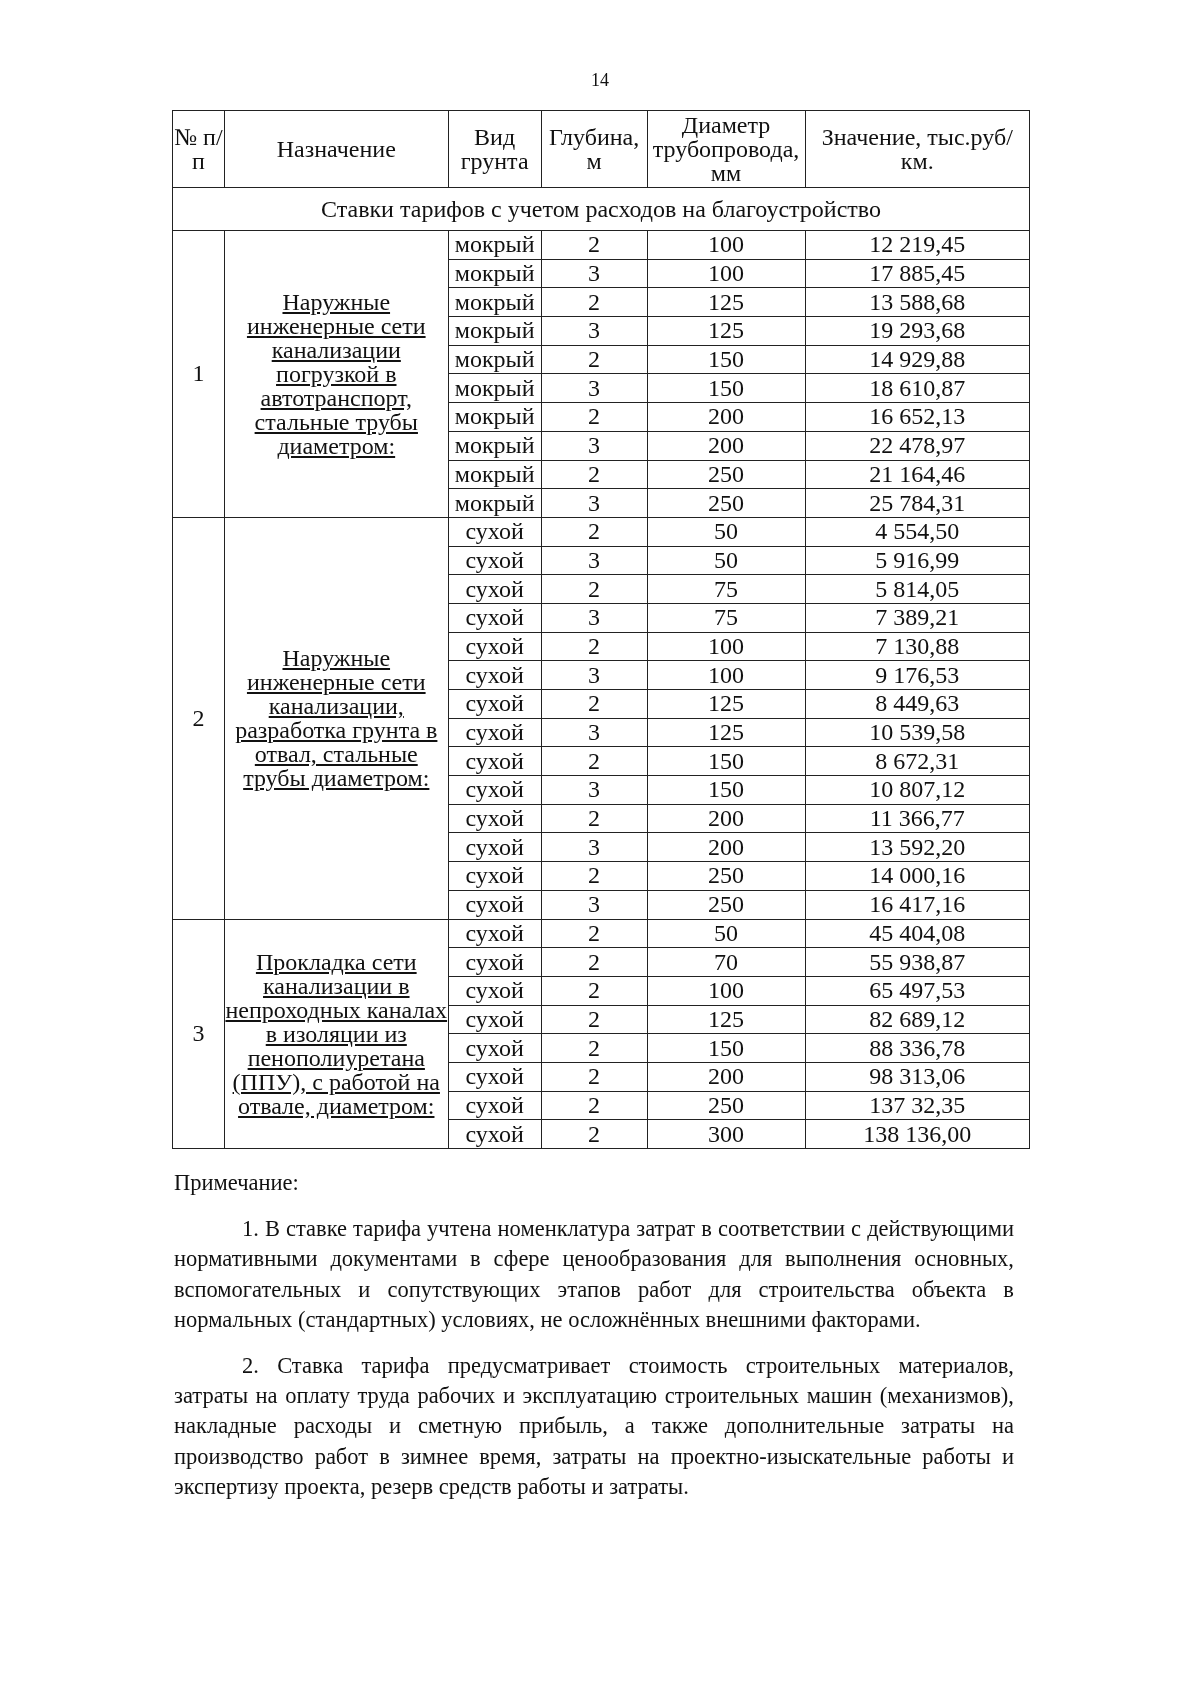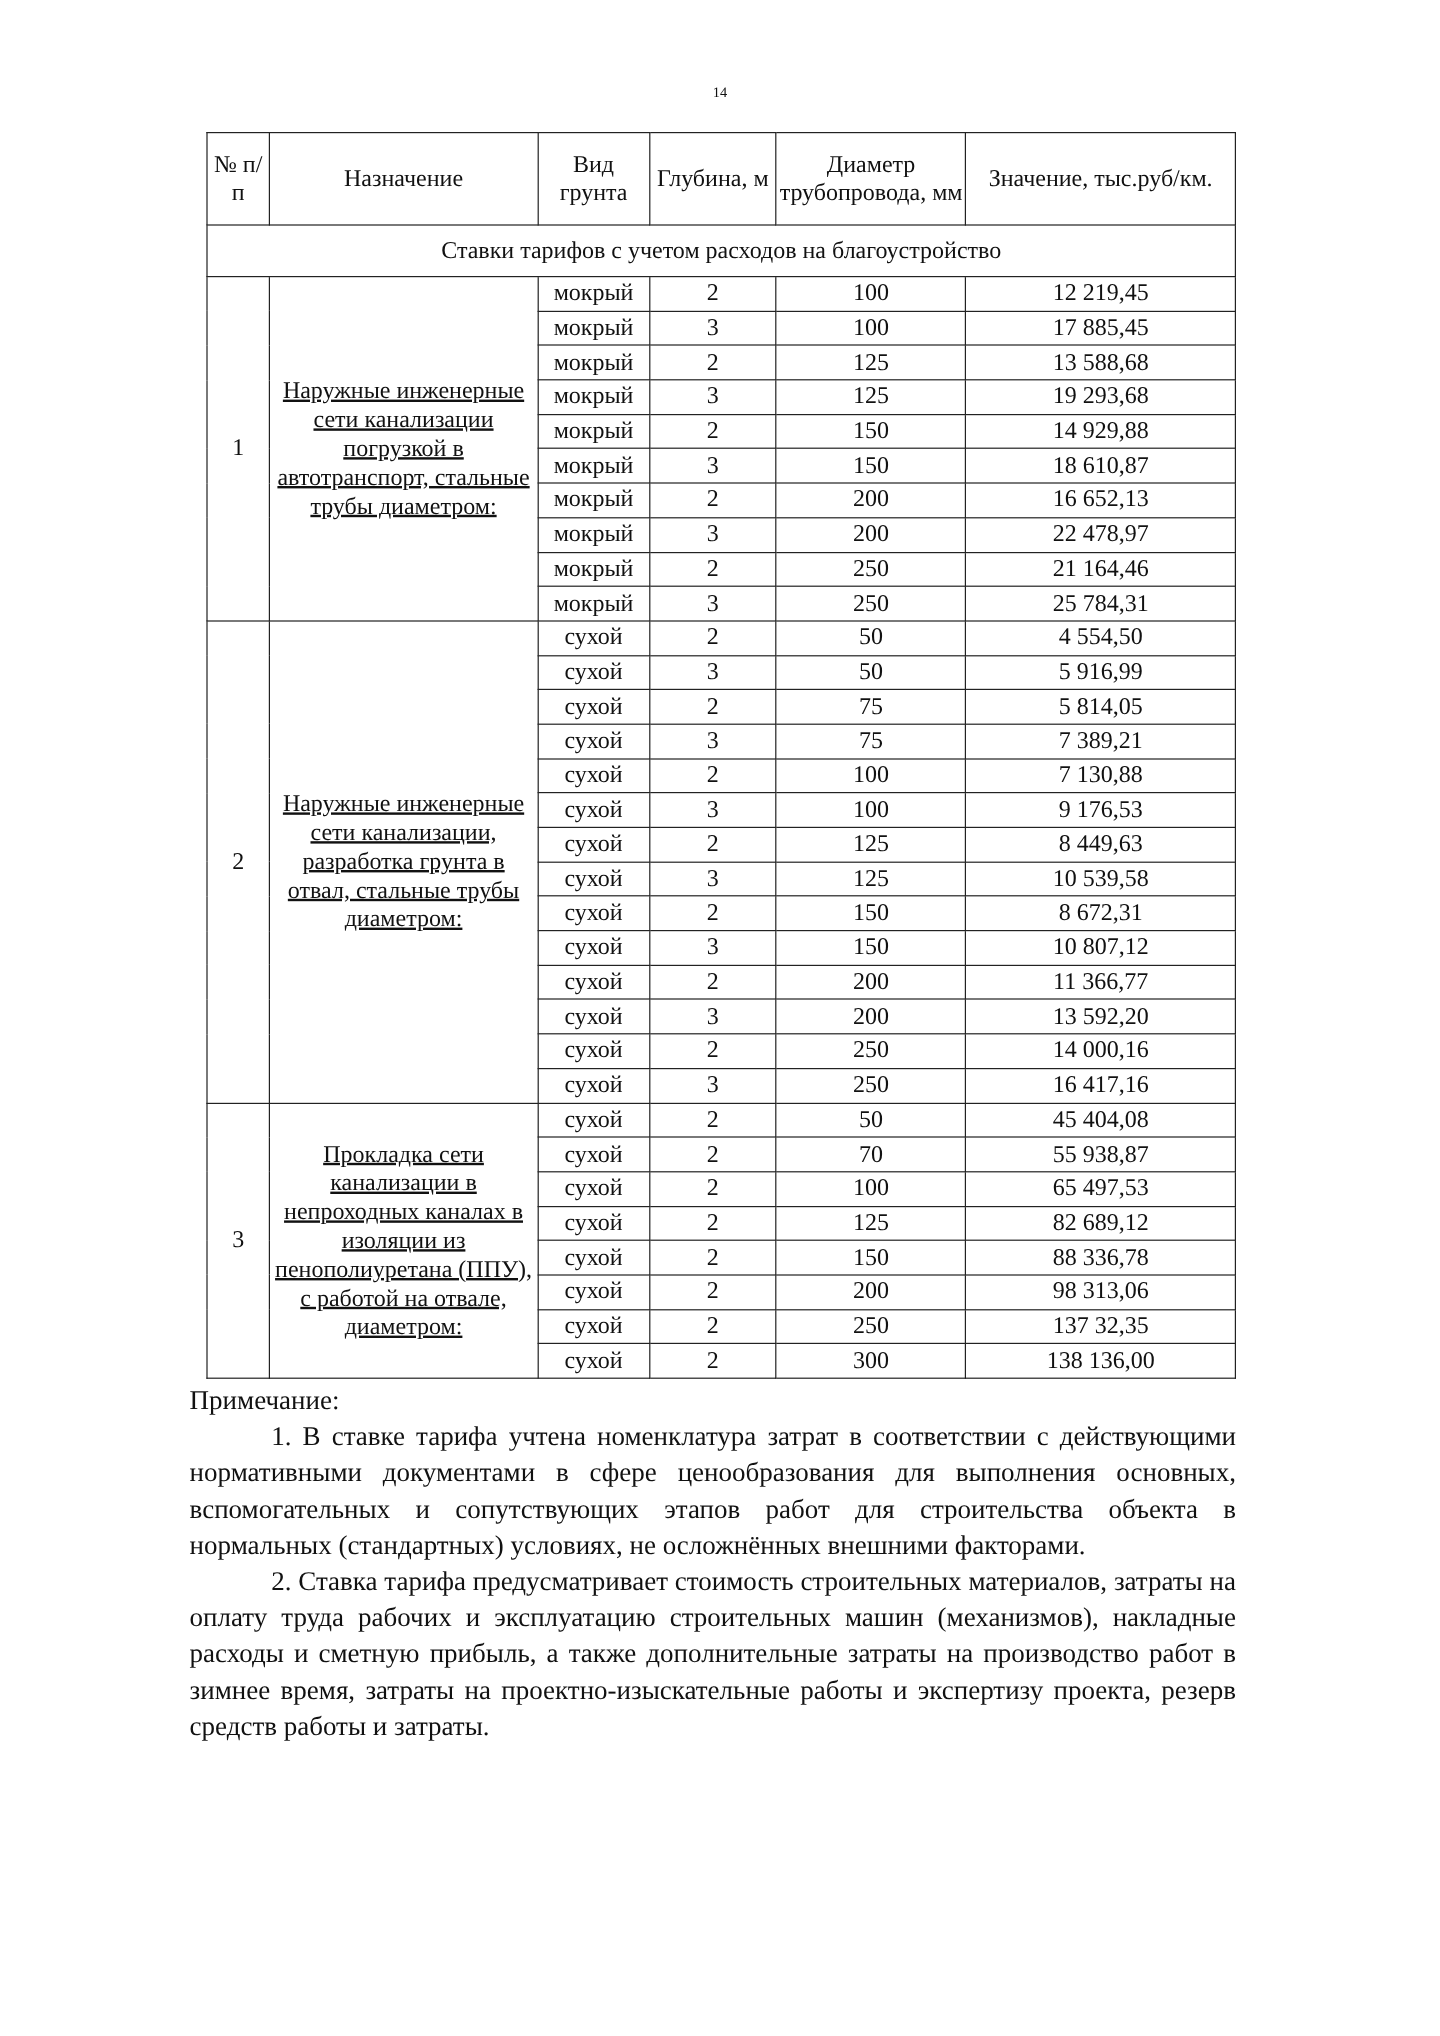--- a/index.html
+++ b/index.html
@@ -1,28 +1,28 @@
 <!DOCTYPE html>
 <html><head>
 <meta charset="utf-8">
 <style>
   html, body { margin: 0; padding: 0; background: #ffffff; }
   body { width: 1200px; height: 1697px; position: relative; font-family: "Liberation Serif", "DejaVu Serif", serif; color: #111; }
-  .page-num { position: absolute; top: 70px; left: 0; width: 1200px; text-align: center; font-size: 12px; }
-  table.tariff { position: absolute; left: 172px; top: 110px; width: 858px; border-collapse: collapse; font-size: 20px; }
+  .page-num { position: absolute; top: 70px; left: 0; width: 1200px; text-align: center; font-size: 18px; }
+  table.tariff { position: absolute; left: 172px; top: 110px; width: 858px; border-collapse: collapse; font-size: 24px; }
   table.tariff td, table.tariff th { border: 1.5px solid #222; padding: 0; text-align: center; vertical-align: middle; font-weight: normal; }
   th.hd { height: 76px; line-height: 24px; }
   td.section { height: 42px; }
   td.cell { height: 27.7px; line-height: 27px; }
   td.val { text-align: right; padding-right: 70px; }
   td.desc { line-height: 24px; padding: 0 6px; text-decoration: underline; }
   .col-num { width: 52px; } .col-desc { width: 224px; } .col-soil { width: 93px; }
   .col-depth { width: 106px; } .col-diam { width: 158px; } .col-value { width: 225px; }
   .notes { position: absolute; left: 158px; top: 1152px; width: 872px; font-size: 22.5px; line-height: 30.2px; }
-  .notes p { margin: 0; text-align: justify; }
+  .notes p { margin: 16px; text-align: justify; }
   .notes p.para { text-indent: 68px; }
 </style>
 </head>
 <body>
 
 <div class="page-num">14</div>
 
 <table class="tariff">
   <colgroup>
     <col class="col-num">

